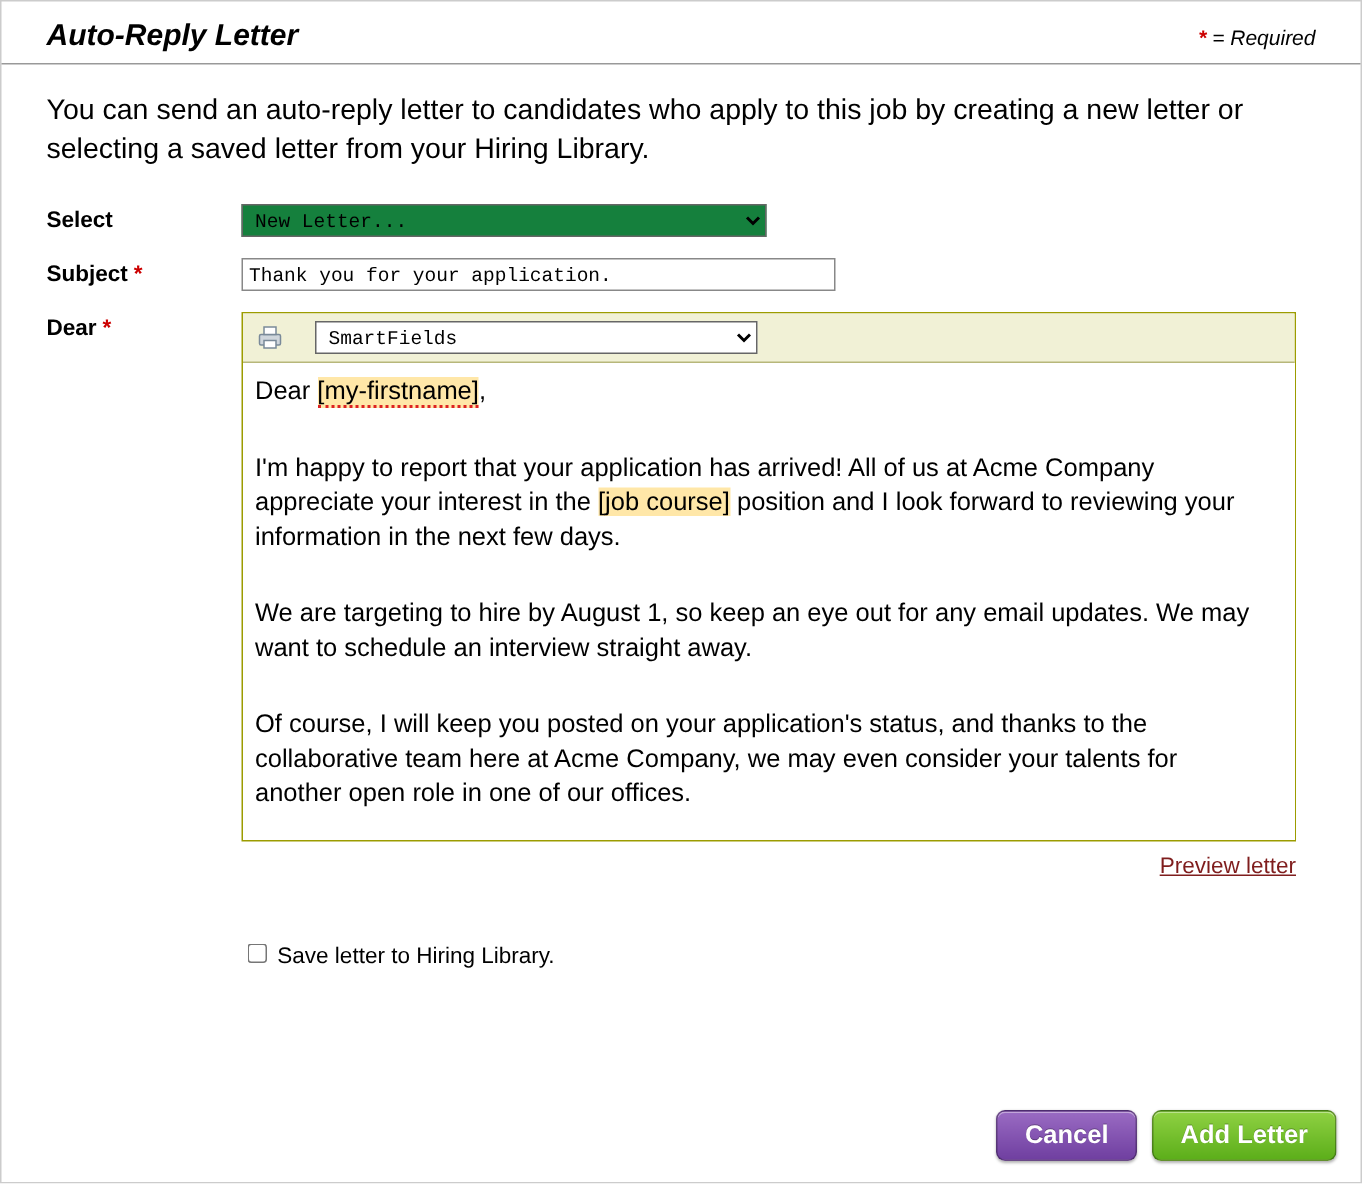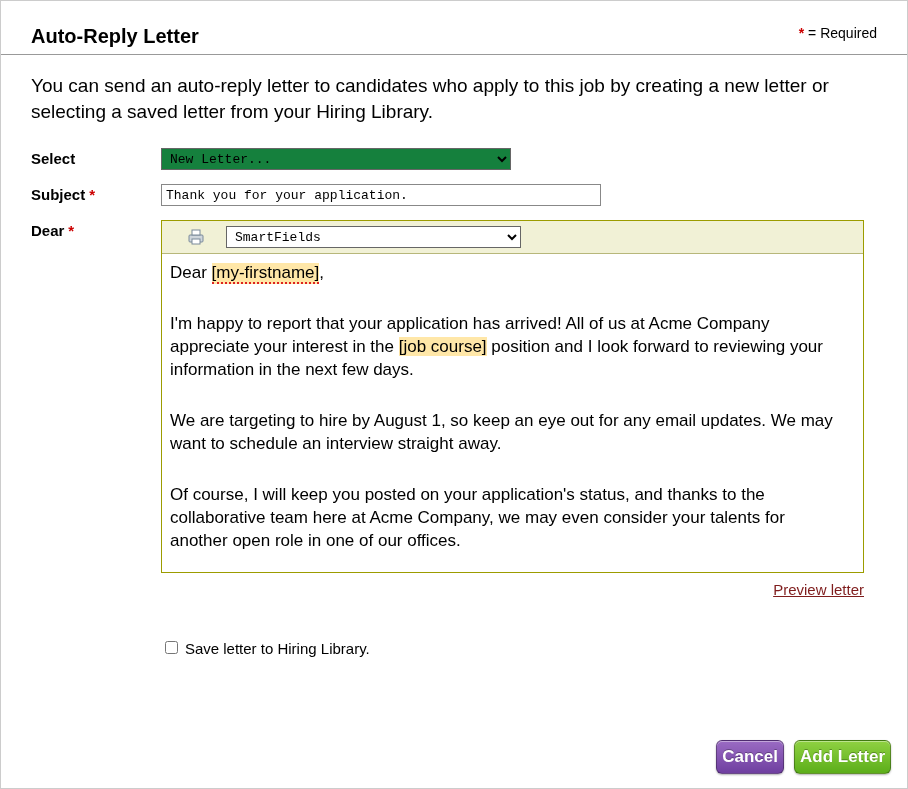--- a/index.html
+++ b/index.html
@@ -13,23 +13,24 @@
   .container {
     border: 1px solid #ccc;
     width: 908px;
     height: 789px;
     position: relative;
     padding: 0;
   }
   .header {
     display: flex;
     justify-content: space-between;
-    align-items: flex-start;
-    padding: 24px 30px 6px 30px;
+    align-items: center;
+    padding: 12px 30px 6px 30px;
     border-bottom: 1px solid #999;
+    font-style: italic;
   }
   .title {
     font-size: 20px;
     font-weight: bold;
   }
   .required-legend {
     font-size: 14px;
   }
   .required-legend .star { color: #c00; font-weight: bold; }
   .content {
@@ -56,35 +57,35 @@
   select {
     font-family: "Courier New", monospace;
     font-size: 13px;
     padding: 2px 4px;
     border: 1px solid #666;
     background: #15803d;
     height: 22px;
   }
   .select-main { width: 350px; }
   input[type=text].subject-input {
-    width: 440px;
+    width: 396px;
     font-family: "Courier New", monospace;
     font-size: 13px;
     padding: 2px 4px;
     border: 1px solid #888;
     height: 22px;
   }
   .editor-wrap {
     border: 1px solid #9c9c00;
     width: 703px;
   }
   .editor-toolbar {
     background: #f1f1d6;
     border-bottom: 1px solid #b7b77a;
-    padding: 5px 24px;
+    padding: 5px 8px;
     display: flex;
     align-items: center;
     gap: 20px;
   }
   .printer-icon {
     display:inline-block;
     width:20px; height:16px;
   }
   .smartfields-select { width: 295px; background:#fff; }
   .editor-body {
@@ -123,21 +124,21 @@
     position: absolute;
     bottom: 14px;
     right: 16px;
     display: flex;
     gap: 10px;
   }
   .btn {
     font-size: 17px;
     font-weight: bold;
     color: #fff;
-    padding: 6px 5px;
+    padding: 6px 18px;
     border-radius: 6px;
     cursor: pointer;
     border: 1px solid rgba(0,0,0,0.3);
     text-shadow: 0 -1px 0 rgba(0,0,0,0.3);
     box-shadow: inset 0 1px 0 rgba(255,255,255,0.4), 0 1px 2px rgba(0,0,0,0.3);
   }
   .btn-cancel {
     background: linear-gradient(#9a6bc3, #6f3fa0);
   }
   .btn-add {

